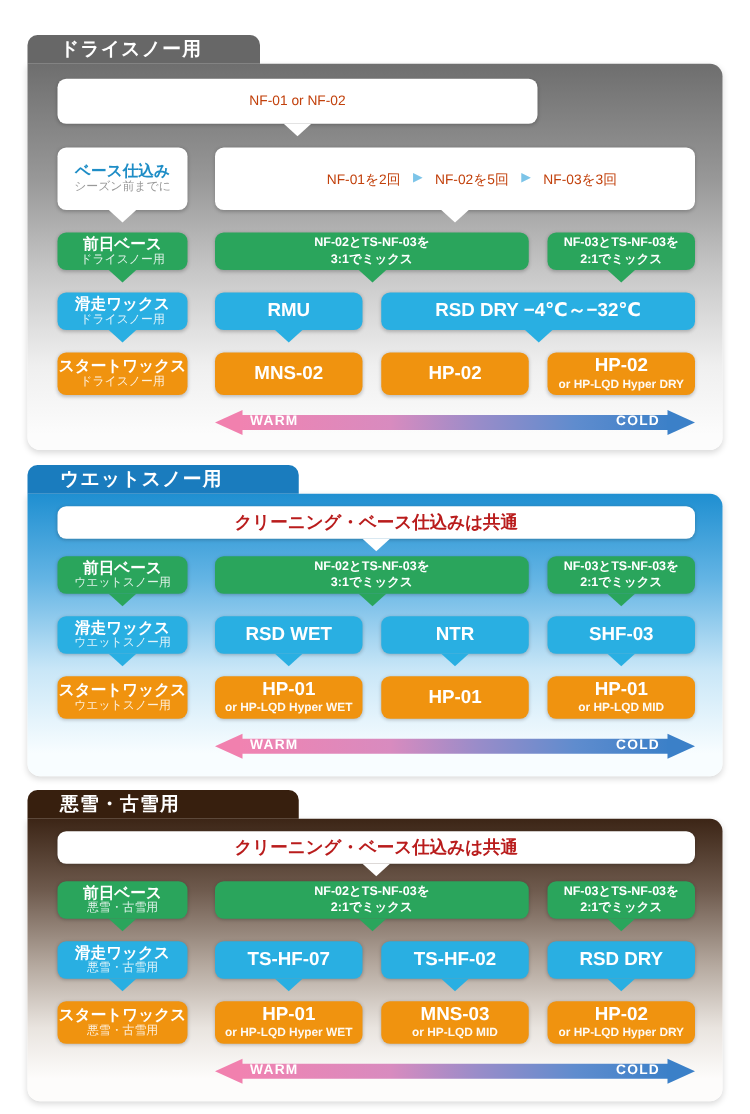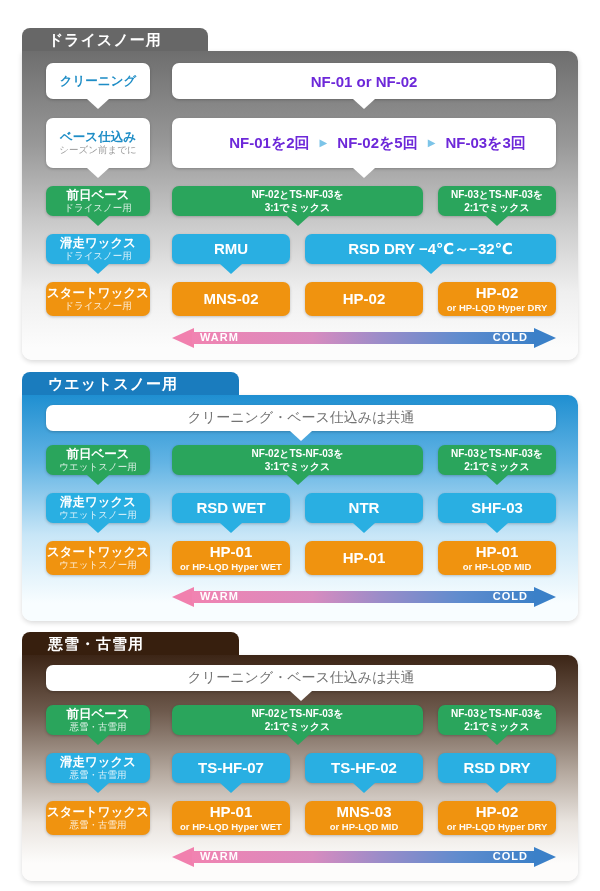--- a/index.html
+++ b/index.html
@@ -50,22 +50,22 @@
   .green{background:#2aa55c;color:#fff;align-items:center;}
   .blue{background:#29afe2;color:#fff;}
   .orange{background:#f0930f;color:#fff;}
 
   .lb-main{font-size:12.5px;font-weight:bold;line-height:1.15;white-space:nowrap;}
   .lb-sub{font-size:9.5px;line-height:1.2;white-space:nowrap;}
   .white .lb-main{color:#1e8dc6;}
   .white .lb-sub{color:#999999;}
   .green .lb-sub,.blue .lb-sub,.orange .lb-sub{color:rgba(255,255,255,.85);}
 
-  .blue-big{color:#6d28d9;font-size:15px;font-weight:bold;white-space:nowrap;}
-  .blue-mid{color:#737373;font-size:14px;font-weight:normal;white-space:nowrap;}
+  .blue-big{color:#c2410c;font-size:11px;font-weight:normal;white-space:nowrap;}
+  .blue-mid{color:#b91c1c;font-size:14px;font-weight:bold;white-space:nowrap;}
   .steps{display:flex;align-items:center;gap:10px;padding-left:27px;}
   .sep{color:#7cc4e8;font-size:10px;line-height:1;}
   .gline{font-size:10px;font-weight:bold;line-height:1.3;white-space:nowrap;}
   .box-main{font-size:15px;font-weight:bold;line-height:1.1;white-space:nowrap;}
   .box-sub{font-size:9.5px;font-weight:bold;line-height:1.2;white-space:nowrap;color:rgba(255,255,255,.95);}
   .box-sub:empty{display:none;}
 
   
   .tail{
     position:absolute;left:50%;bottom:-10px;margin-left:-11px;width:0;height:0;
@@ -91,26 +91,20 @@
 
 <div class="page">
 
   <section class="panel panel-dry">
     <div class="tab">
       <span>ドライスノー用</span>
     </div>
     <div class="body">
 
       <div class="row h36 mb19">
-        <div class="lcol">
-          <div class="lbox white">
-            <span class="lb-main">クリーニング</span>
-            <i class="tail t-white"></i>
-          </div>
-        </div>
         <div class="content">
           <div class="box white cfull">
             <span class="blue-big">NF-01 or NF-02</span>
             <i class="tail t-white"></i>
           </div>
         </div>
       </div>
 
       <div class="row h50 mb18">
         <div class="lcol">

